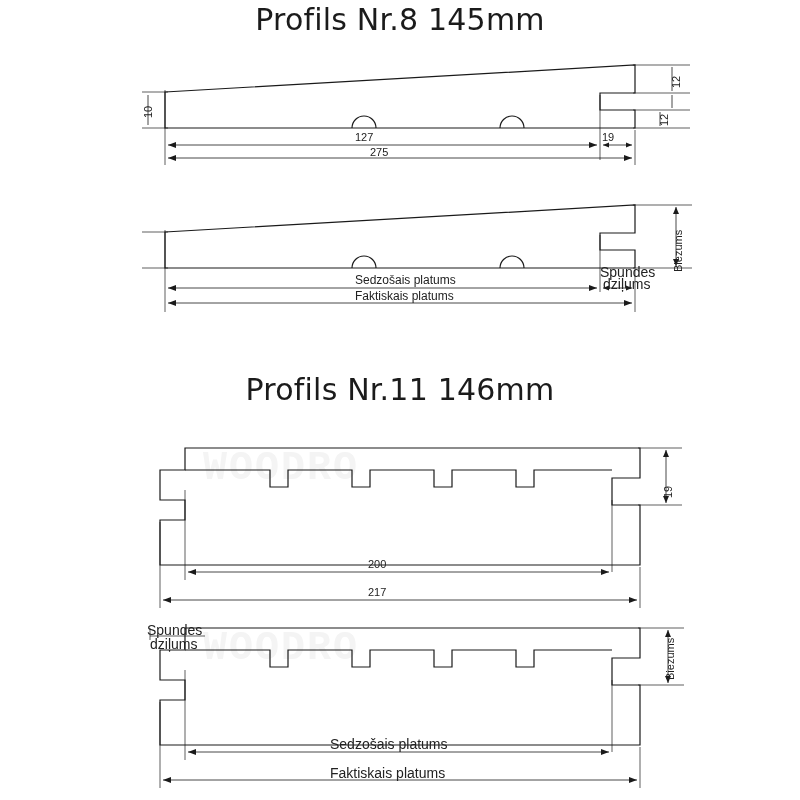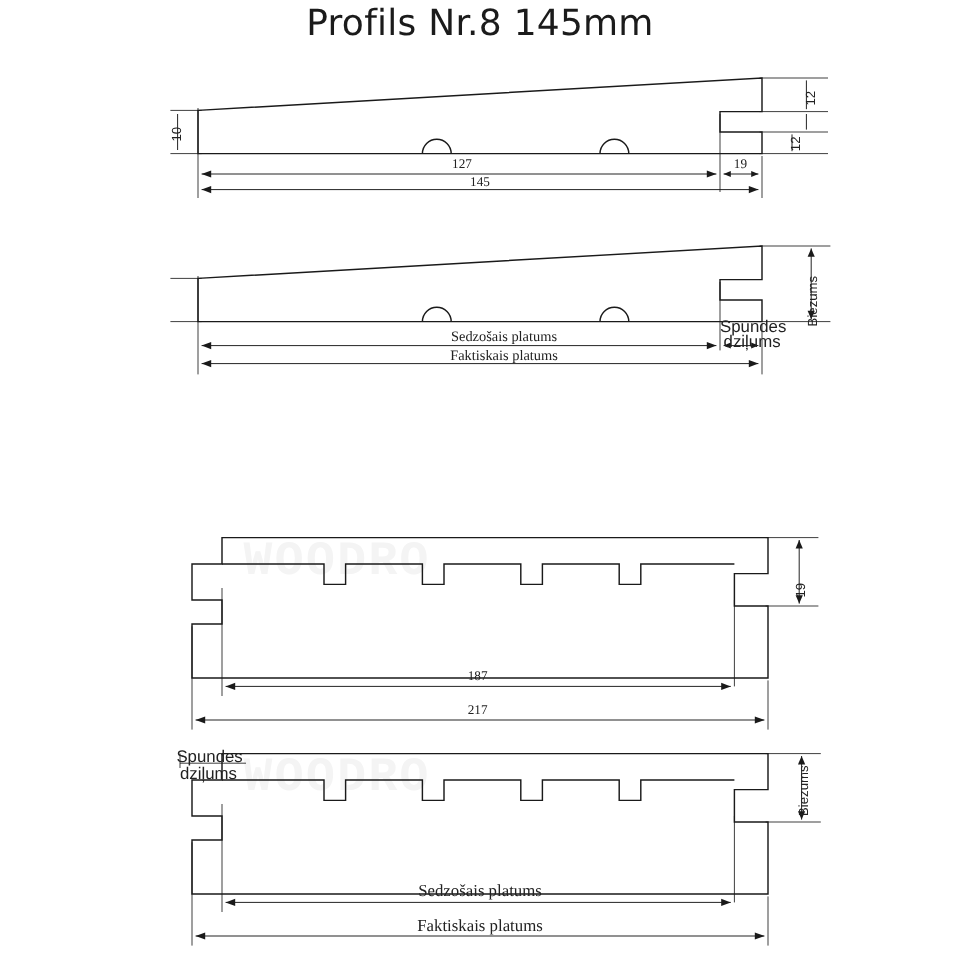--- a/index.html
+++ b/index.html
@@ -49,39 +49,39 @@
     white-space: nowrap;
     font-family: "Liberation Sans", sans-serif;
   }
   .lbl.small { font-size: 14px; }
   .lbl.mid { font-size: 12px; }
   .lbl.rot {
     transform-origin: 0 0;
     transform: rotate(-90deg);
   }
   .lbl.center {
-    text-align: center;
-    font-family: Liberation Serif, serif;
+    text-align: left;
   }
   .wm {
     position: absolute;
     font-family: Liberation Mono, monospace;
     font-size: 40px;
     font-weight: bold;
     color: #f4f4f4;
     letter-spacing: 2px;
     user-select: none;
   }
 </style>
 </head>
 <body>
 
 <div class="sheet">
 
   <div class="title" id="title-1">Profils Nr.8 145mm</div>
+  <div class="title" id="title-2">Profils Nr.11 146mm</div>
 
   <div class="wm" style="left:203px; top:446px;">WOODRO</div>
   <div class="wm" style="left:203px; top:626px;">WOODRO</div>
 
   <svg class="draw" viewBox="0 0 800 800">
     <g fill="none" stroke="#1a1a1a" stroke-width="1.2" stroke-linejoin="miter">
 
       <g>
         <path d="M165,92 L635,65 L635,93 L600,93 L600,110 L635,110 L635,128 L165,128 Z"></path>
         <path d="M352,128 a12,12 0 0,1 24,0"></path>
@@ -204,31 +204,31 @@
         <polygon points="668,683 665,676 671,676"></polygon>
       </g>
 
     </g>
   </svg>
 
   <div class="lbl rot" style="left:142px; top:118px;">10</div>
   <div class="lbl rot" style="left:670px; top:88px;">12</div>
   <div class="lbl rot" style="left:658px; top:126px;">12</div>
   <div class="lbl center" style="left:355px; top:131px; width:60px;">127</div>
-  <div class="lbl center" style="left:370px; top:146px; width:60px;">145</div>
+  <div class="lbl center" style="left:370px; top:146px; width:60px;">275</div>
   <div class="lbl center" style="left:602px; top:131px; width:30px;">19</div>
 
   <div class="lbl mid center" style="left:355px; top:273px; width:130px;">Sedzošais platums</div>
   <div class="lbl mid center" style="left:355px; top:289px; width:130px;">Faktiskais platums</div>
   <div class="lbl small" style="left:600px; top:264px;">Spundes</div>
   <div class="lbl small" style="left:603px; top:276px;">dziļums</div>
   <div class="lbl rot" style="left:672px; top:272px;">Biezums</div>
 
   <div class="lbl rot" style="left:662px; top:498px;">19</div>
-  <div class="lbl center" style="left:368px; top:558px; width:60px;">187</div>
+  <div class="lbl center" style="left:368px; top:558px; width:60px;">200</div>
   <div class="lbl center" style="left:368px; top:586px; width:60px;">217</div>
 
   <div class="lbl small" style="left:147px; top:622px;">Spundes</div>
   <div class="lbl small" style="left:150px; top:636px;">dziļums</div>
   <div class="lbl rot" style="left:664px; top:680px;">Biezums</div>
   <div class="lbl mid center" style="left:330px; top:736px; width:140px; font-size:14px;">Sedzošais platums</div>
   <div class="lbl mid center" style="left:330px; top:765px; width:140px; font-size:14px;">Faktiskais platums</div>
 
 </div>
 

